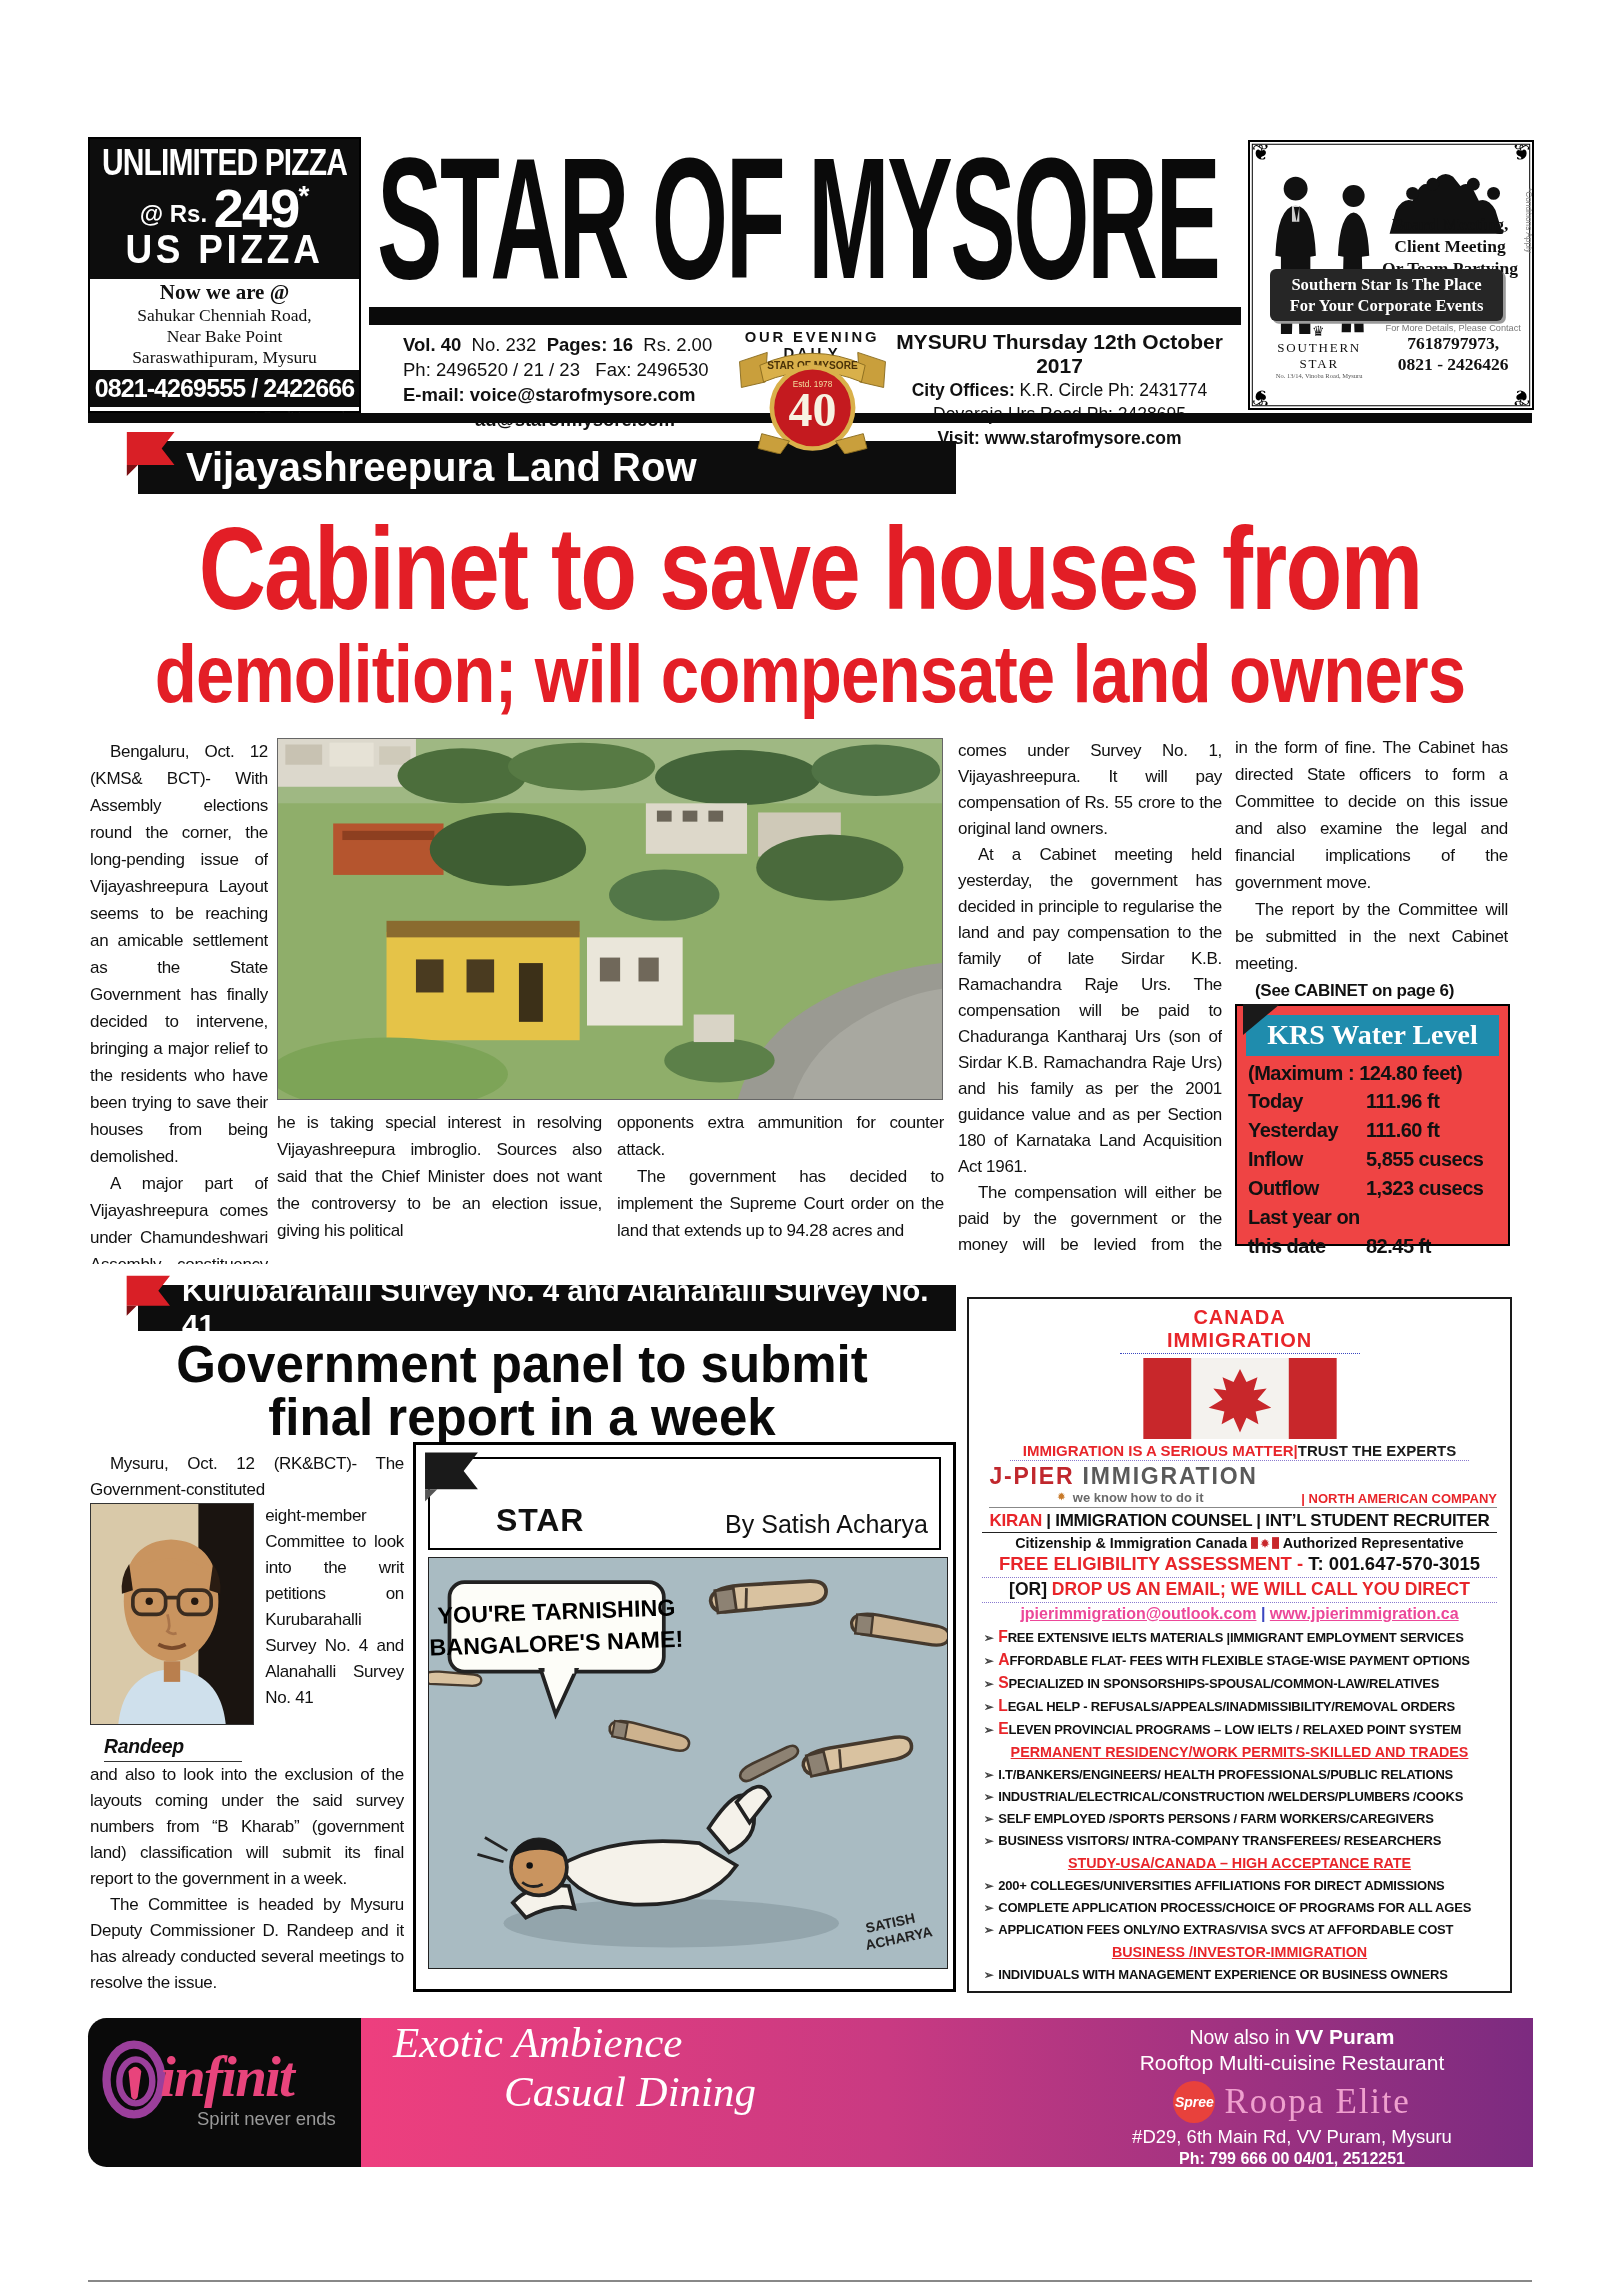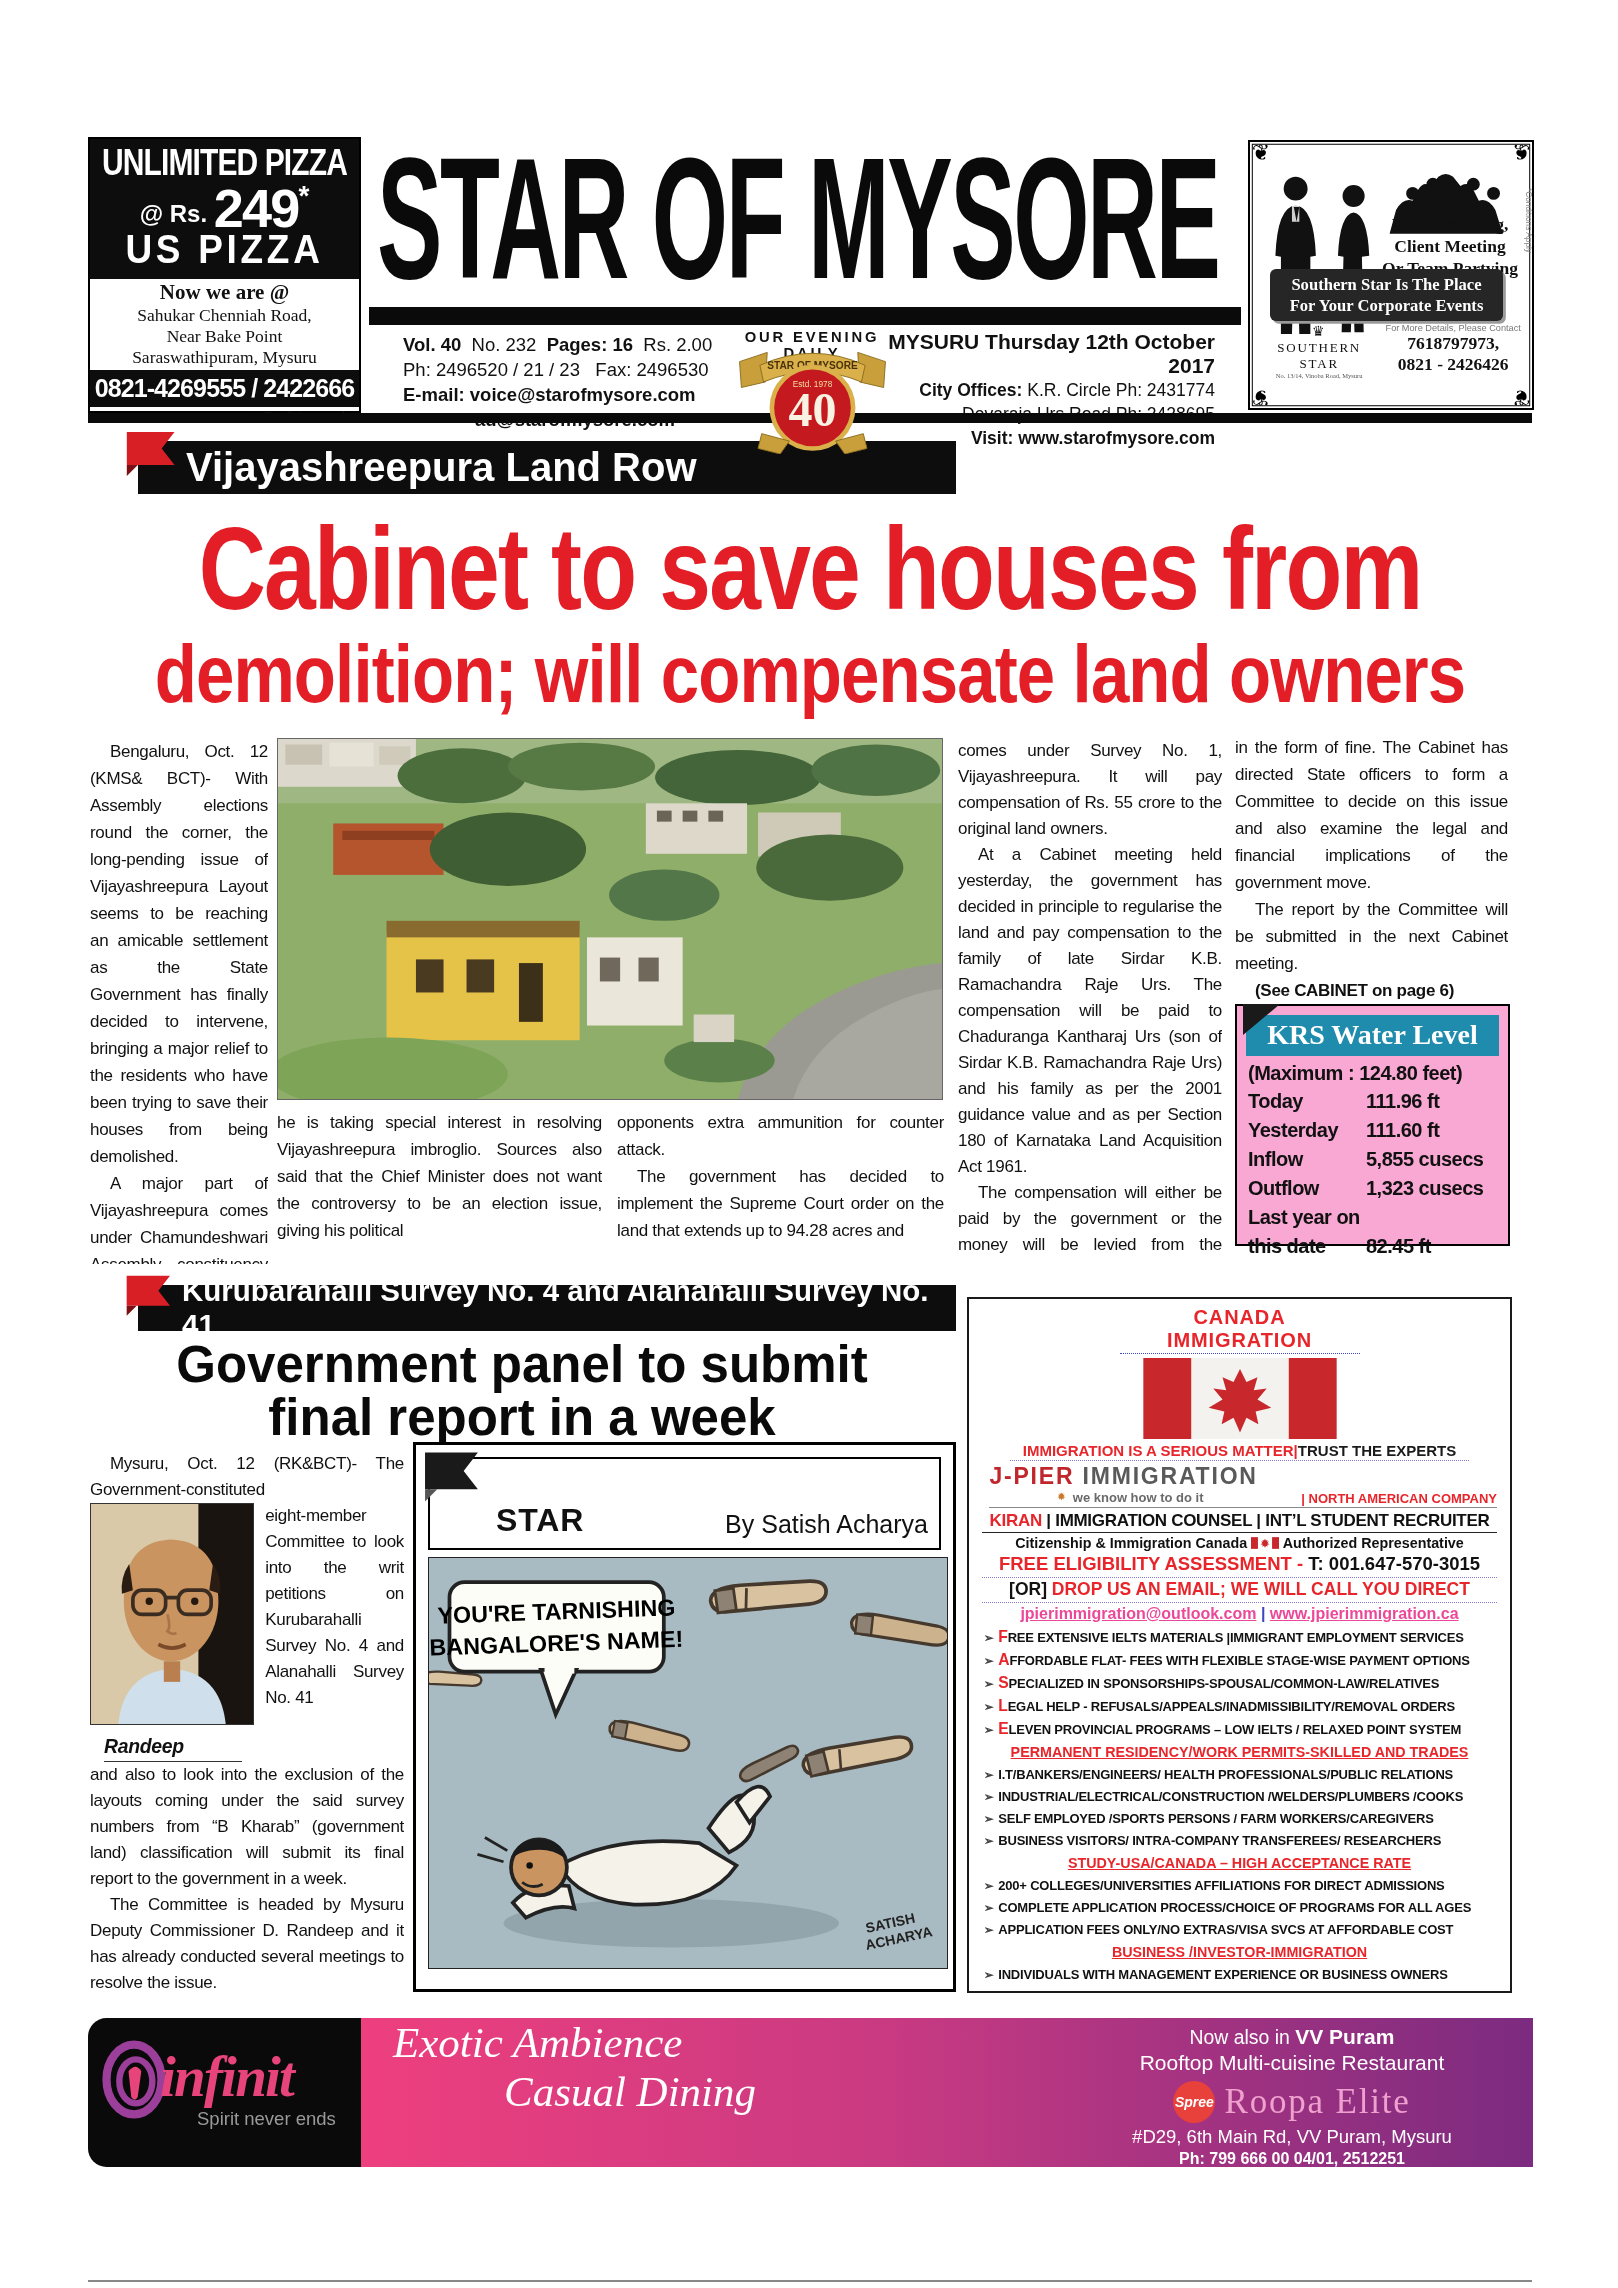--- a/index.html
+++ b/index.html
@@ -21,21 +21,21 @@
   .pizza-phone{background:#0d0d0d;color:#fff;text-align:center;font-size:25px;font-weight:bold;padding:3.7px 0;letter-spacing:-0.9px;}
   .pizza-cond{font-family:"Liberation Serif",serif;font-size:13px;text-align:right;padding:1.8px 7.4px 0 0;}
 
   .masthead-title{left:377px;top:118px;width:868px;font-size:114px;font-weight:bold;letter-spacing:-2.8px;
       white-space:nowrap;transform:scale(.86,1.52);transform-origin:left top;color:#0a0a0a;}
   .mast-rule{left:369px;top:307px;width:872px;height:17.5px;background:#0a0a0a;}
   .pub-info{left:403px;top:332px;width:351px;font-size:18.5px;line-height:25px;}
   .pub-info b{font-weight:bold;}
   .evening{left:729px;top:329px;width:166px;text-align:center;font-size:14.8px;font-weight:bold;letter-spacing:2.8px;}
   .logo40{left:734px;top:345px;width:157px;height:109px;z-index:5;}
-  .city-info{left:850px;top:330px;width:365px;text-align:right;font-size:17.5px;line-height:24px;}
+  .city-info{left:877px;top:330px;width:365px;text-align:center;font-size:17.5px;line-height:24px;}
   .city-l1{font-size:21px;font-weight:bold;}
   .header-rule{left:88px;top:413px;width:1444px;height:10px;background:#0a0a0a;}
 
   
   .south-ad{left:1248px;top:140px;width:286px;height:270px;border:2.8px solid #000;box-sizing:border-box;
       box-shadow:inset 0 0 0 1.8px #fff, inset 0 0 0 2.8px #000;background:#fff;overflow:hidden;}
   .south-corner{position:absolute;font-size:22px;line-height:1;color:#000;}
   .south-text{position:absolute;right:13px;top:72px;width:138px;text-align:center;
       font-family:"Liberation Serif",serif;font-weight:bold;font-size:17.5px;line-height:1.25;}
   .south-banner{position:absolute;left:20px;top:127px;width:233px;background:#262626;color:#fff;
@@ -68,21 +68,21 @@
   .col p.noind{text-indent:0;}
   .col .see{font-weight:bold;}
   .c1{left:90px;top:738px;width:178px;height:526px;}
   .c2{left:277px;top:1109px;width:325px;height:153px;}
   .c3{left:617px;top:1109px;width:327px;height:153px;}
   .c4{left:958px;top:738px;width:264px;height:526px;line-height:26px;}
   .c5{left:1235px;top:734px;width:273px;height:266px;}
   .photo1{left:277px;top:738px;width:666px;height:362px;border:0.9px solid #666;box-sizing:border-box;}
 
   
-  .krs{left:1235px;top:1004px;width:275px;height:242px;border:2.8px solid #000;box-sizing:border-box;background:#f9a8d4;}
+  .krs{left:1235px;top:1004px;width:275px;height:242px;border:2.8px solid #000;box-sizing:border-box;background:#ef4444;}
   .krs-head{position:relative;margin:9.2px 9.2px 3.7px;background:#1f8cad;color:#fff;text-align:center;
       font-family:"Liberation Serif",serif;font-weight:bold;font-size:28px;padding:3.7px 0 5.5px;}
   .krs-flag{position:absolute;left:-3.7px;top:-11px;width:0;height:0;border-top:31px solid #1a1a1a;border-right:37px solid transparent;}
   .krs-max{font-size:20px;font-weight:bold;padding:1.8px 11px 0;letter-spacing:-0.5px;}
   .krs-rows{padding:1.8px 11px;}
   .krs-row{display:flex;font-size:20px;font-weight:bold;line-height:29px;letter-spacing:-0.5px;}
   .krs-row .kl{width:118px;}
 
   
   .a2body{left:90px;top:1451px;width:314px;height:545px;font-size:17px;line-height:26px;

